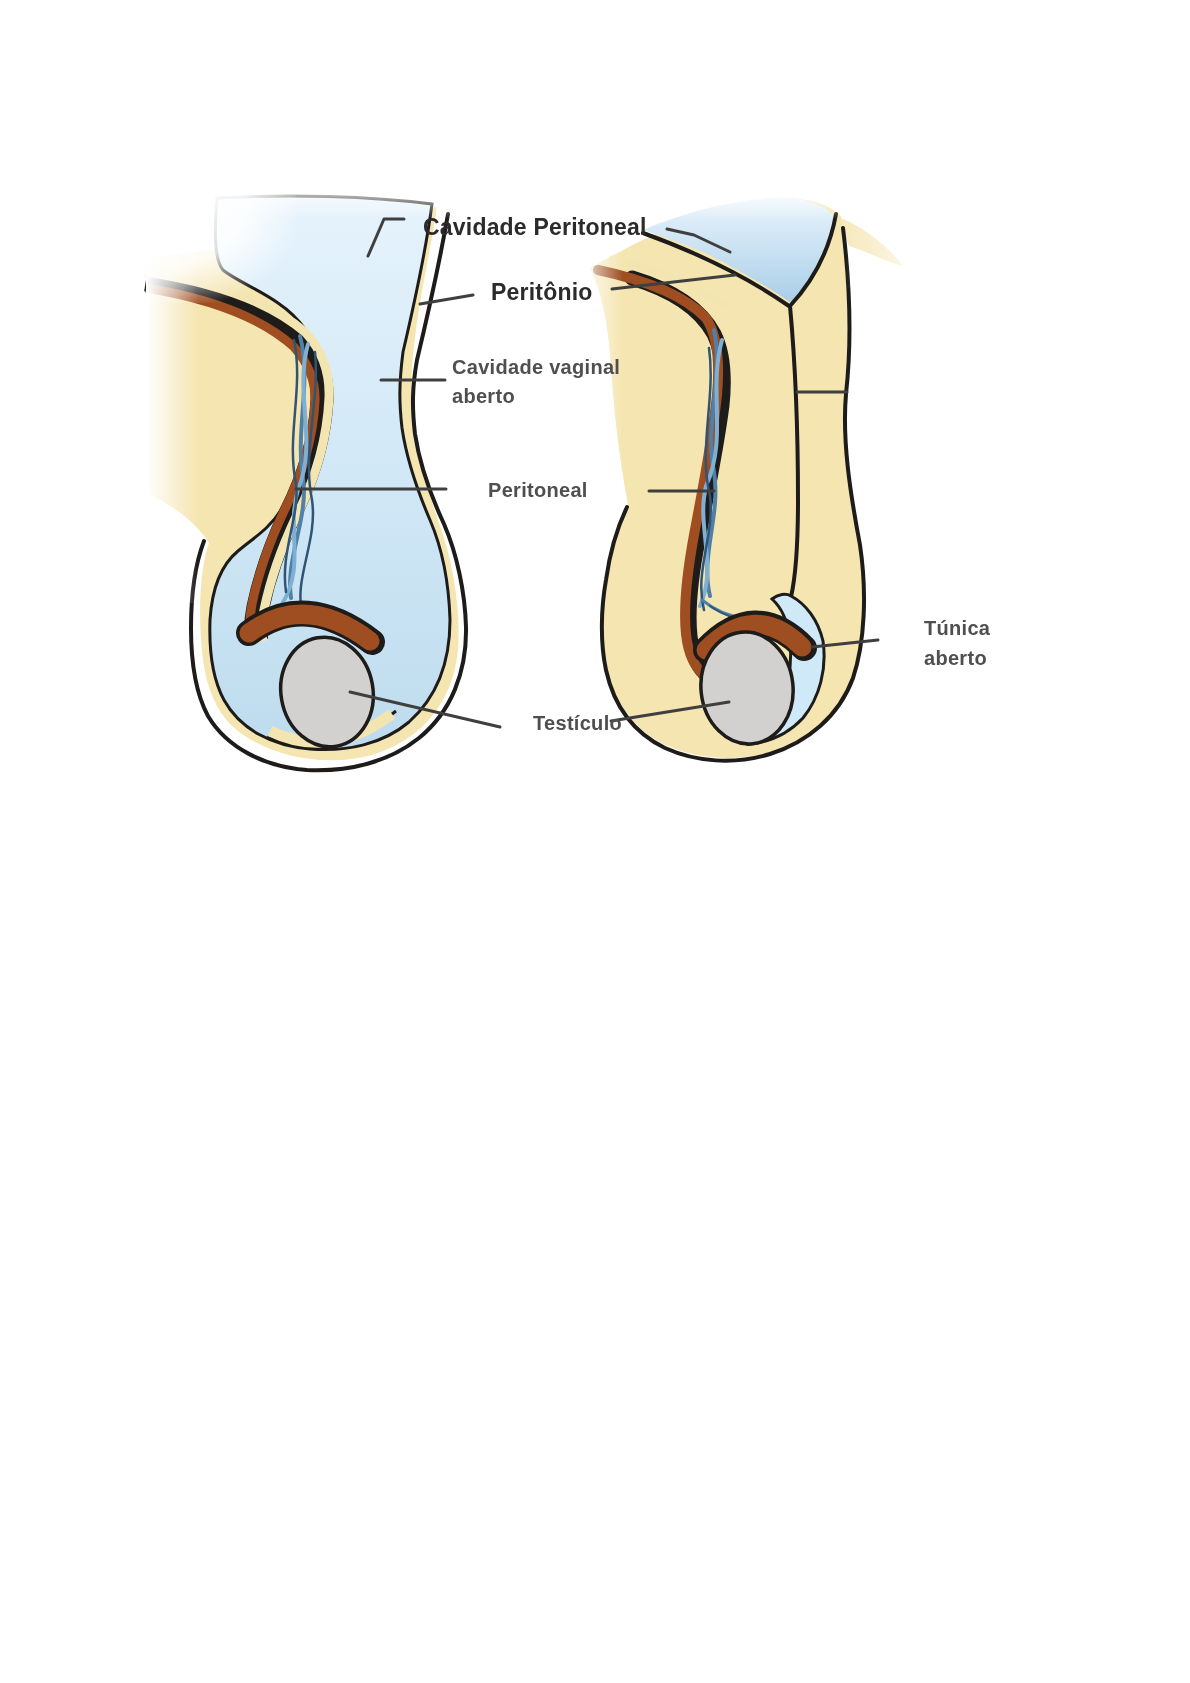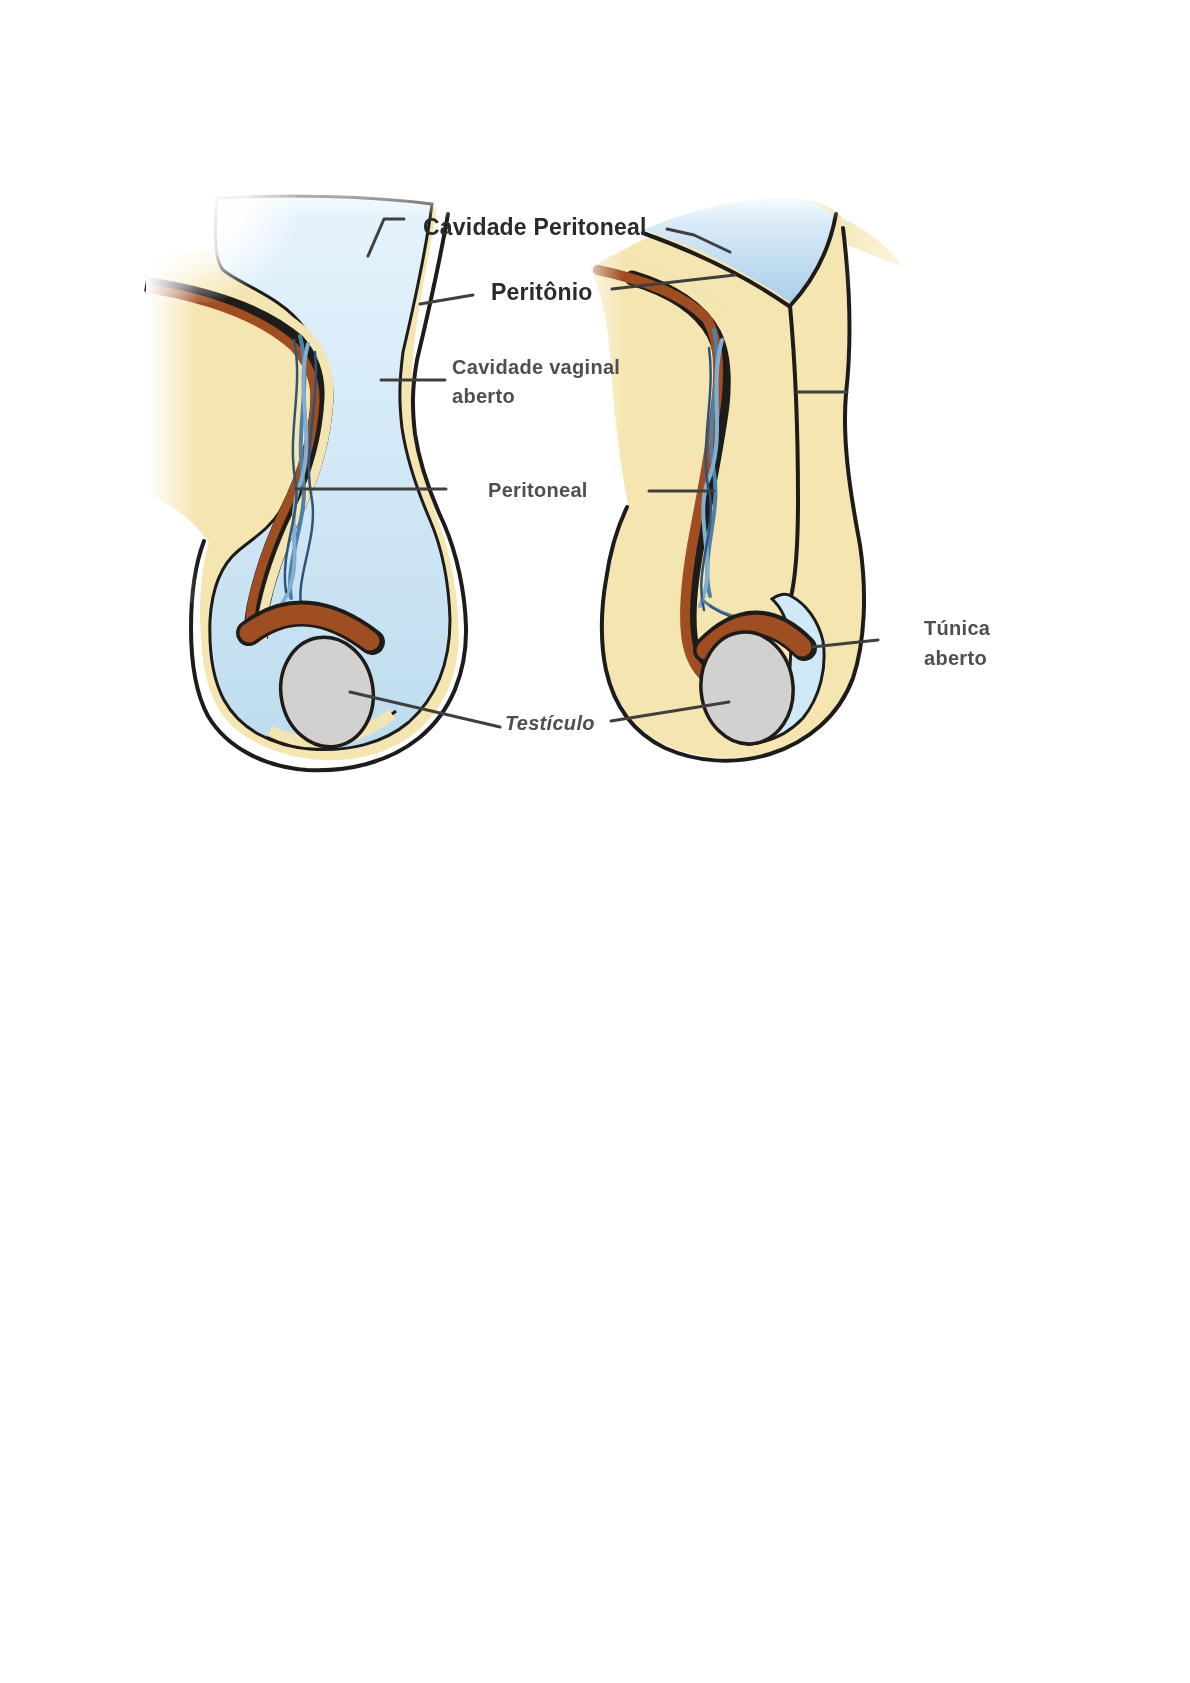--- a/index.html
+++ b/index.html
@@ -10,21 +10,21 @@
   .lbl{position:absolute;color:#4f4f4f;font-weight:700;font-size:20px;
        letter-spacing:.3px;white-space:nowrap;line-height:28px;}
   .lbl.strong{color:#2b2b2b;font-size:23px;letter-spacing:.2px;}
   .lbl span{display:block;}
   #lab-cav{left:423px;top:213px;}
   #lab-per{left:491px;top:278px;}
   #lab-pva{left:452px;top:353px;line-height:29px;}
   #lab-def{left:488px;top:476px;}
   #lab-pvf{left:855px;top:366px;line-height:29px;}
   #lab-tun{left:924px;top:613px;line-height:30px;}
-  #lab-tes{left:505px;top:709px;font-style:italic;}
+  #lab-tes{left:533px;top:709px;}
 </style>
 </head>
 <body>
 
 <div class="stage">
 
 <svg width="1190" height="1683" viewBox="0 0 1190 1683">
   <defs>
     <linearGradient id="blueL" x1="0" y1="0" x2="0" y2="1">
       <stop offset="0" stop-color="#e6f3fc"></stop>

